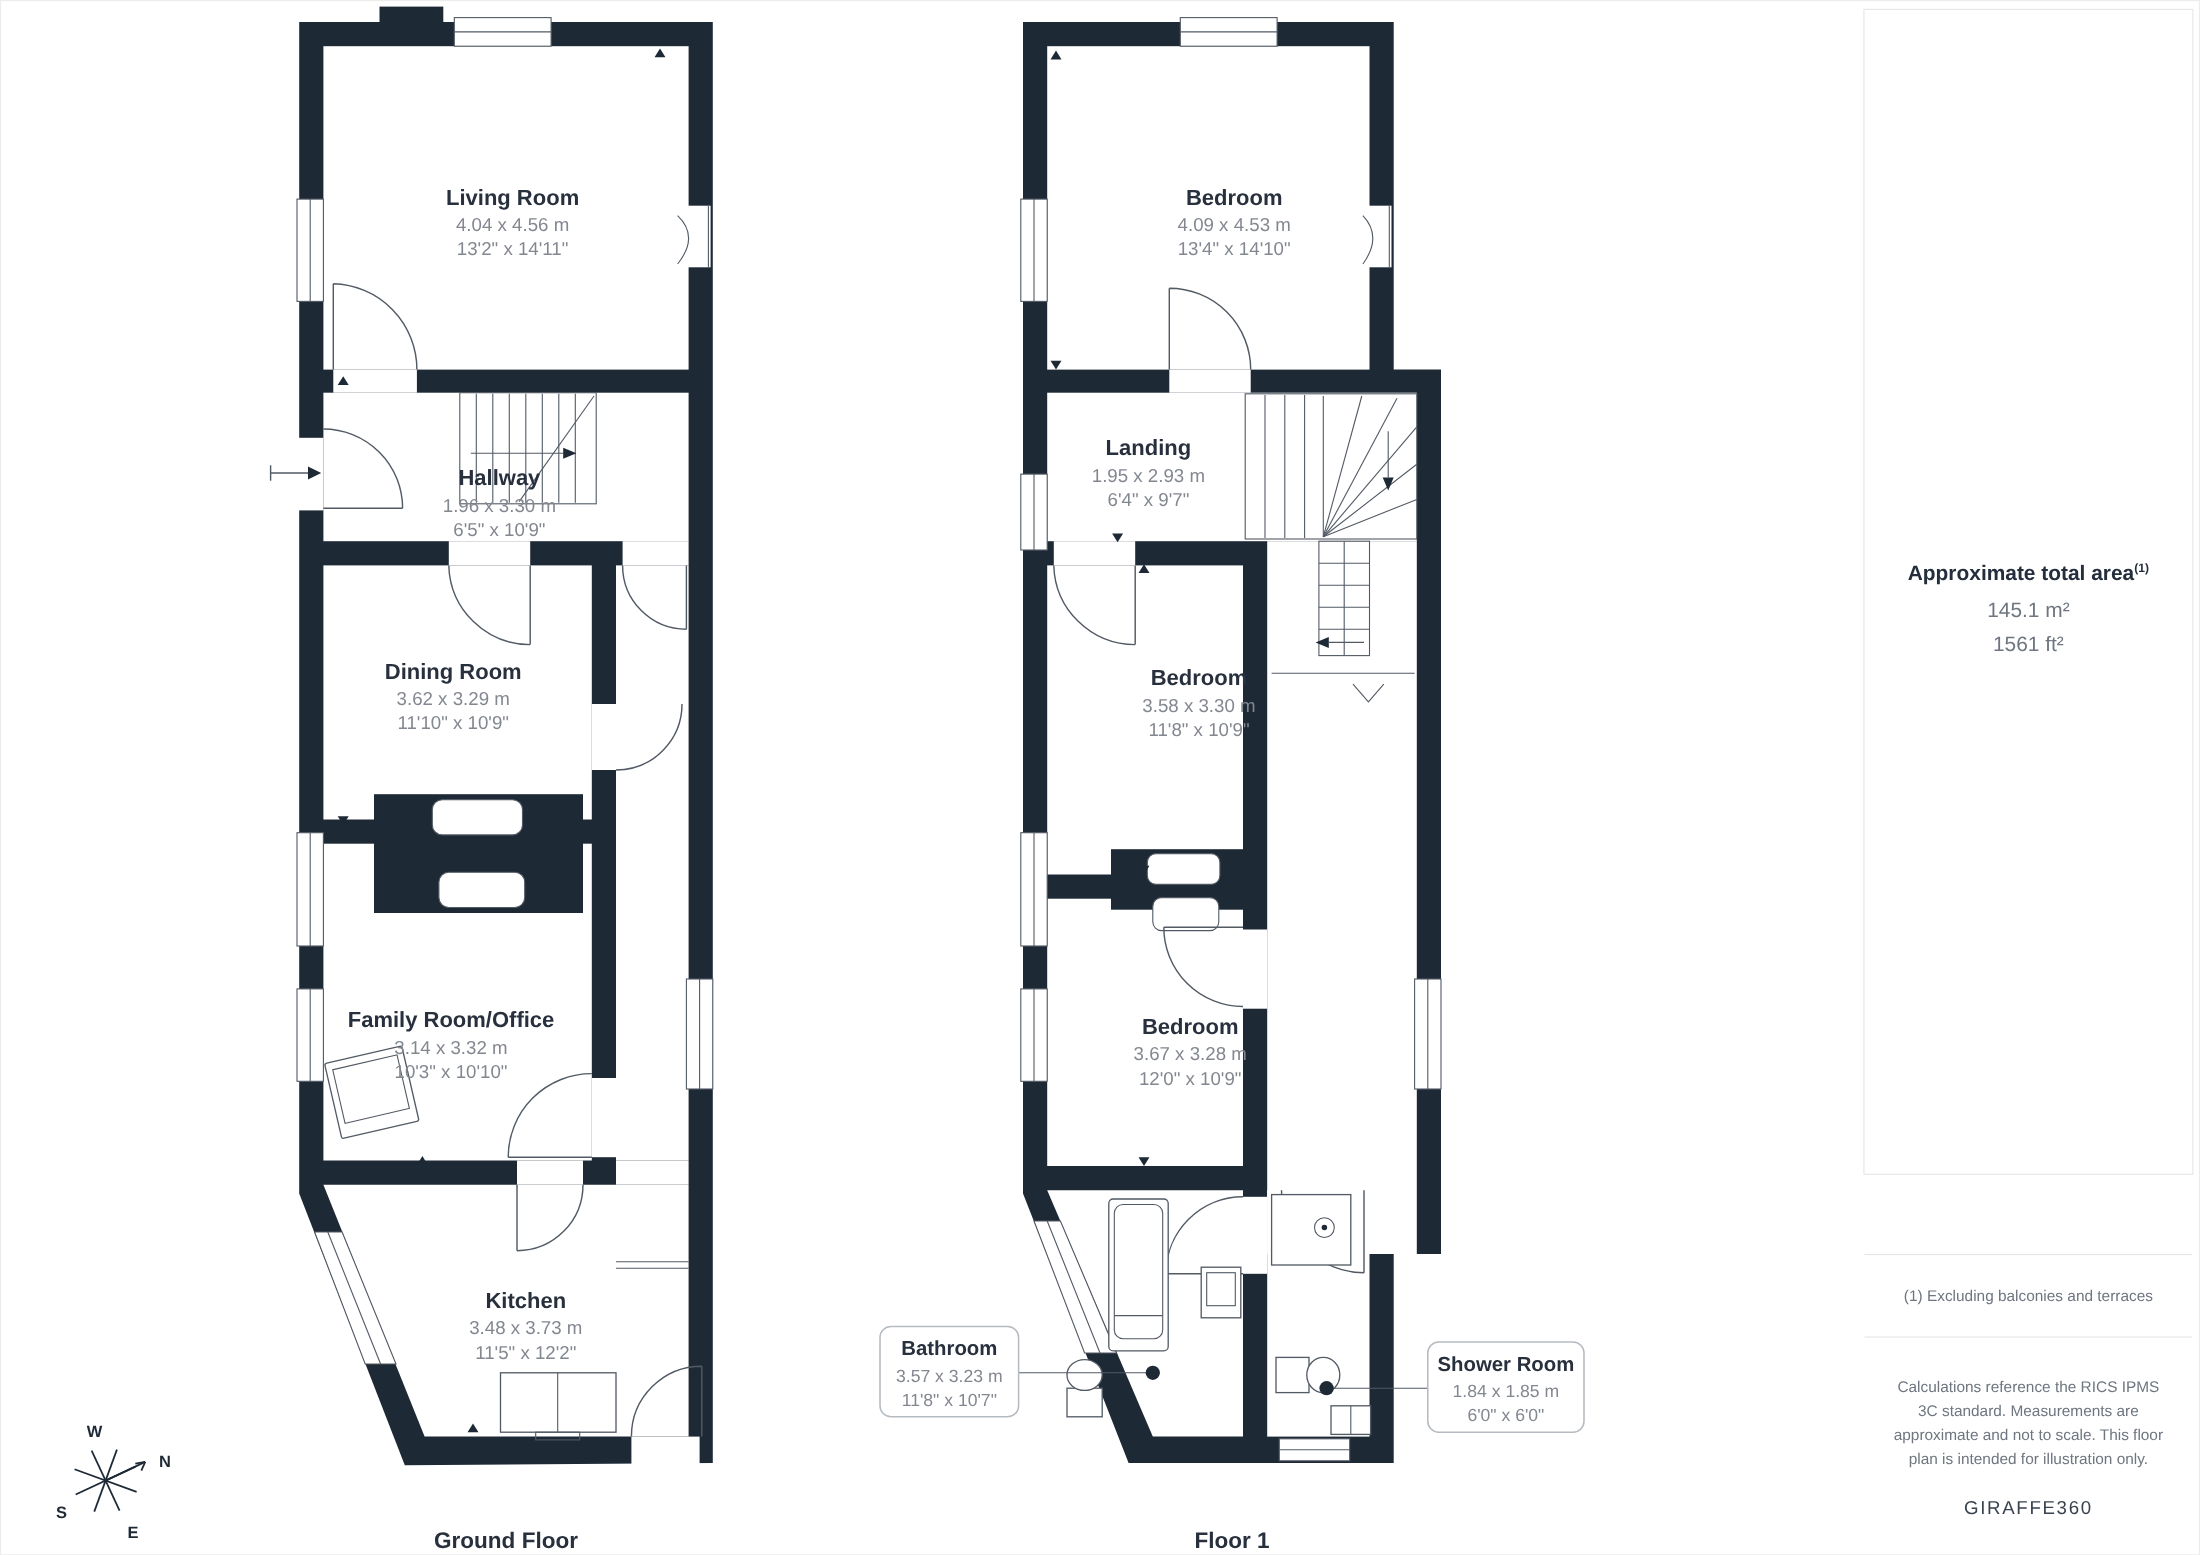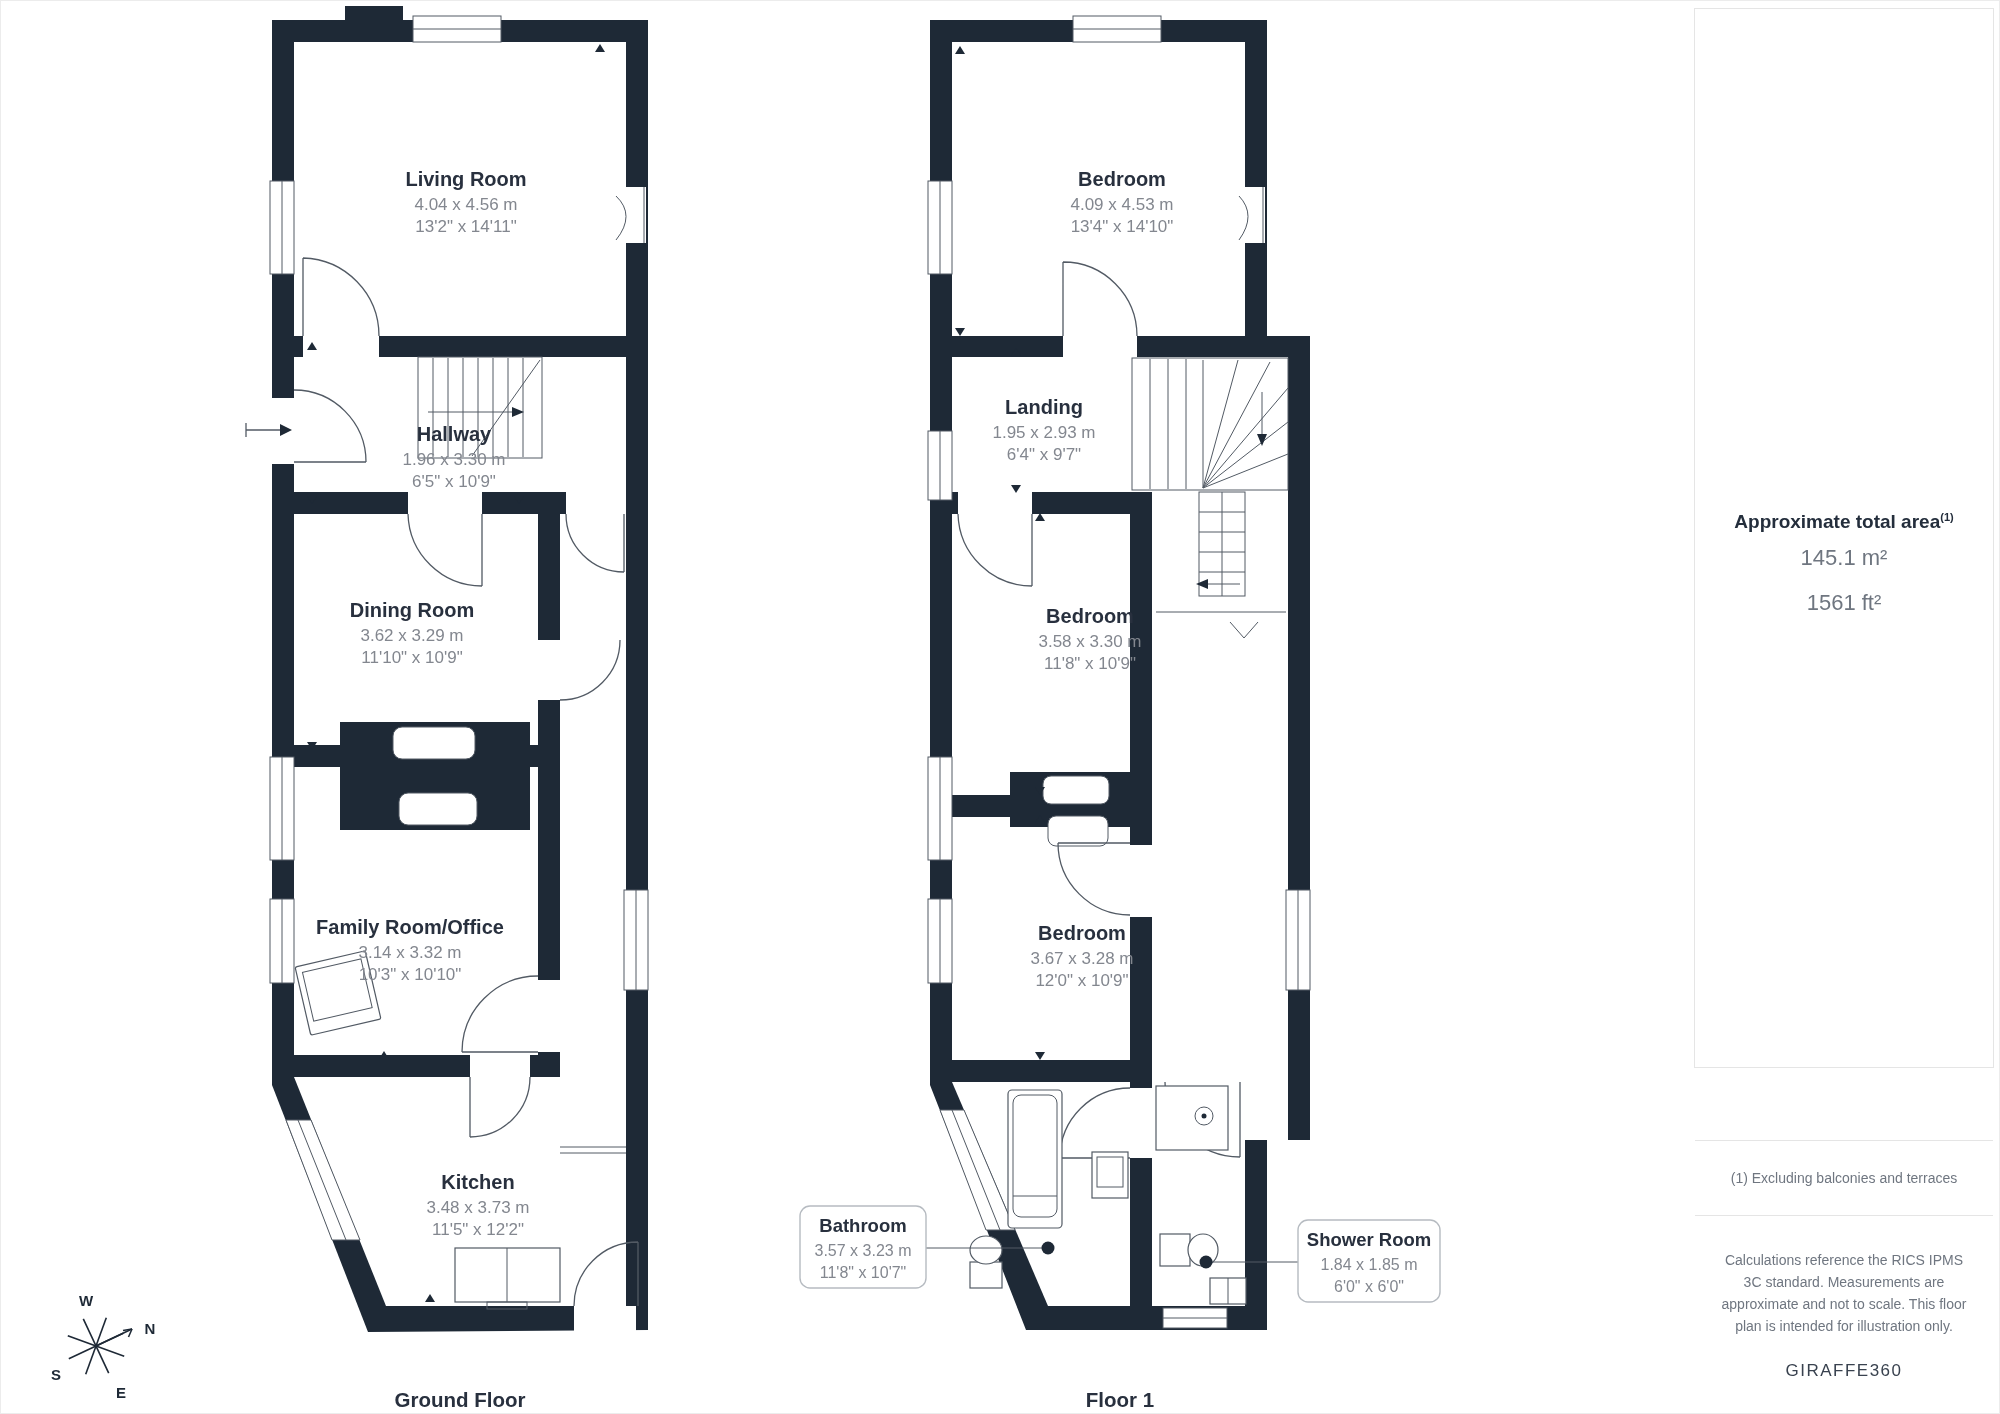--- a/index.html
+++ b/index.html
@@ -20,22 +20,22 @@
   .flabel{font-size:20.5px;font-weight:700;fill:#28303e;text-anchor:middle}
   .clabel{font-size:15px;font-weight:700;fill:#1e2936;text-anchor:middle}
   .callout{fill:#ffffff;stroke:#b6bbc1;stroke-width:1.4}
   .tick{fill:#1e2936}
   
   .sidebar{position:absolute;left:1694px;top:8px;width:300px;height:1060px;border:1px solid #e5e5e5;box-sizing:border-box}
   .sb1{position:absolute;top:0;left:0;right:0;height:1131px;border-bottom:1px solid #e5e5e5;text-align:center}
   .area-block{margin-top:502px}
   .area-title{font-size:19px;font-weight:700;color:#242e3c}
   .area-title sup{font-size:11px;font-weight:700}
-  .area-val{font-size:22px;color:#6f7680;margin-top:12px}
-  .area-val + .area-val{margin-top:19px}
+  .area-val{font-size:19px;color:#6f7680;margin-top:12px}
+  .area-val + .area-val{margin-top:9px}
   .sb2{position:absolute;top:1131px;left:0;right:0;height:75px;border-bottom:1px solid #e5e5e5;display:flex;align-items:center;justify-content:center;font-size:14px;color:#6f7680;text-align:right}
   .sb3{position:absolute;top:1206px;left:0;right:0;bottom:0;text-align:center;color:#6f7680;font-size:14px}
   .disc{width:256px;margin:34px auto 0;line-height:22px}
   .brand{margin-top:24px;font-size:17px;color:#39424f;letter-spacing:1.5px}
   .brand b{font-weight:400}
 </style>
 </head>
 <body>
 
 <div class="frame"></div>

